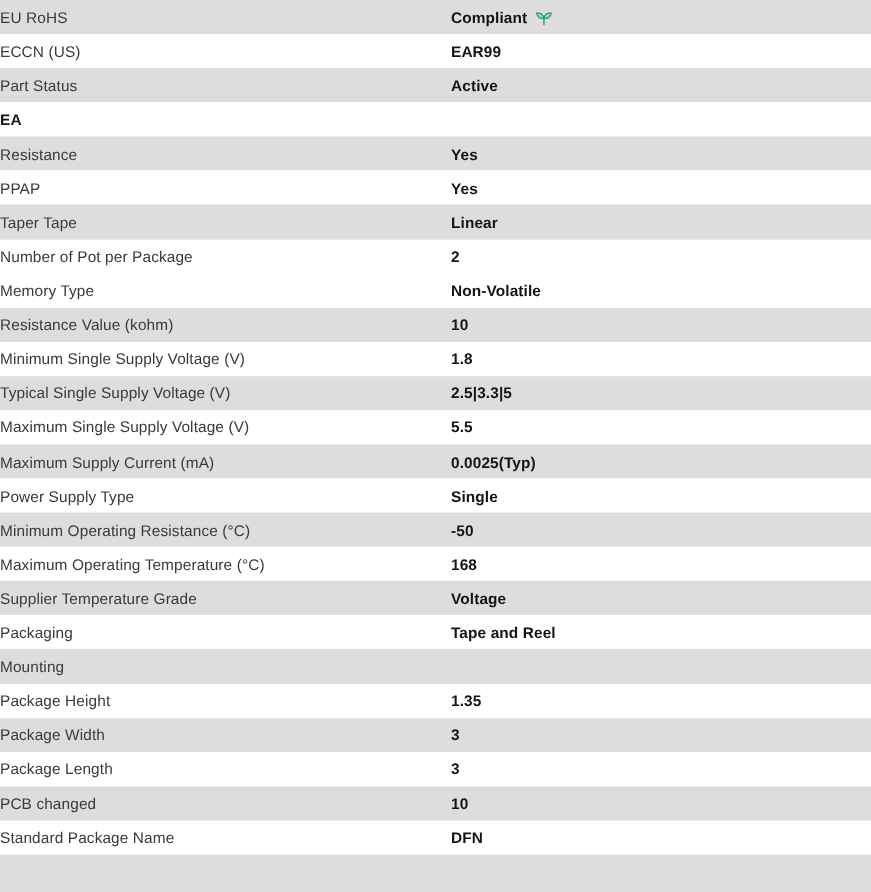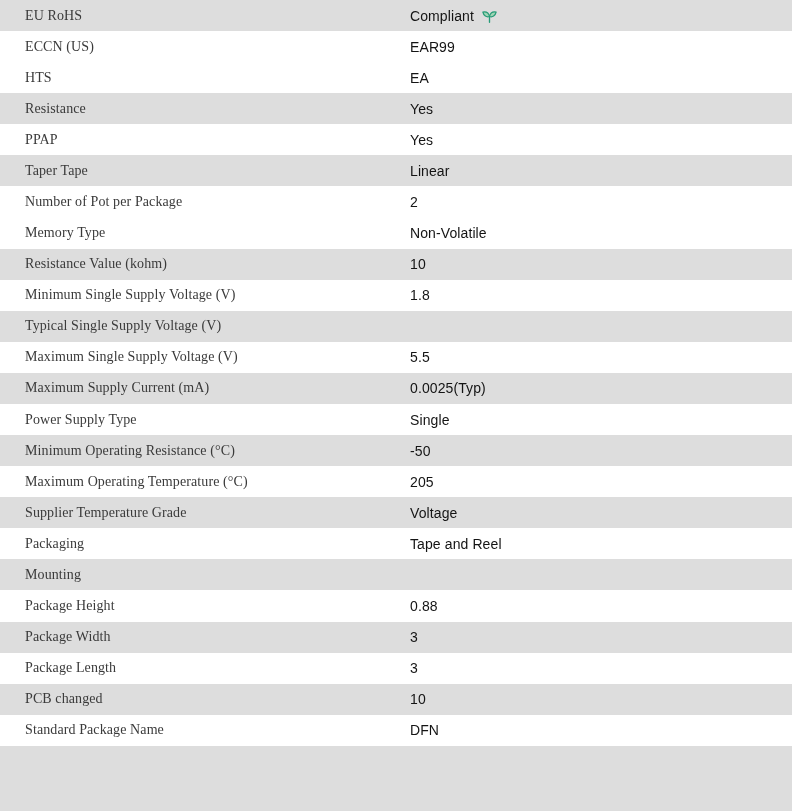--- a/index.html
+++ b/index.html
@@ -23,35 +23,33 @@
   }
   .spec-row{
     flex:0 0 31.08px;
     display:flex;
     align-items:center;
     background:var(--row-bg);
   }
   .spec-row.alt{background:var(--row-alt-bg);}
   .spec-label{
     width:410px;
-    padding-left:25px;
     font-size:14px;
     font-weight:400;
     color:var(--label-text);
     letter-spacing:0.1px;
     white-space:nowrap;
-    font-family:Liberation Serif, serif;
   }
   .spec-value{
     flex:1;
     display:flex;
     align-items:center;
     gap:7px;
     font-size:14px;
-    font-weight:400;
+    font-weight:700;
     color:var(--value-text);
     letter-spacing:0.1px;
     white-space:nowrap;
   }
   .leaf-icon{
     display:inline-flex;
     align-items:center;
     margin-top:2px;
   }
   .partial-next-row{
@@ -77,22 +75,28 @@
       </span>
     </div>
   </div>
     <div class="spec-row">
     <div class="spec-label">ECCN (US)</div>
     <div class="spec-value">
       <span>EAR99</span>
 
     </div>
   </div>
-    <div class="spec-row">
-    <div class="spec-label">HTS</div>
+    <div class="spec-row alt">
+    <div class="spec-label">Part Status</div>
+    <div class="spec-value">
+      <span>Active</span>
+
+    </div>
+  </div>
+    <div class="spec-row">
     <div class="spec-value">
       <span>EA</span>
 
     </div>
   </div>
     <div class="spec-row alt">
     <div class="spec-label">Resistance</div>
     <div class="spec-value">
       <span>Yes</span>
 
@@ -135,20 +139,24 @@
   </div>
     <div class="spec-row">
     <div class="spec-label">Minimum Single Supply Voltage (V)</div>
     <div class="spec-value">
       <span>1.8</span>
 
     </div>
   </div>
     <div class="spec-row alt">
     <div class="spec-label">Typical Single Supply Voltage (V)</div>
+    <div class="spec-value">
+      <span>2.5|3.3|5</span>
+
+    </div>
   </div>
     <div class="spec-row">
     <div class="spec-label">Maximum Single Supply Voltage (V)</div>
     <div class="spec-value">
       <span>5.5</span>
 
     </div>
   </div>
     <div class="spec-row alt">
     <div class="spec-label">Maximum Supply Current (mA)</div>
@@ -167,21 +175,21 @@
     <div class="spec-row alt">
     <div class="spec-label">Minimum Operating Resistance (°C)</div>
     <div class="spec-value">
       <span>-50</span>
 
     </div>
   </div>
     <div class="spec-row">
     <div class="spec-label">Maximum Operating Temperature (°C)</div>
     <div class="spec-value">
-      <span>205</span>
+      <span>168</span>
 
     </div>
   </div>
     <div class="spec-row alt">
     <div class="spec-label">Supplier Temperature Grade</div>
     <div class="spec-value">
       <span>Voltage</span>
 
     </div>
   </div>
@@ -191,21 +199,21 @@
       <span>Tape and Reel</span>
 
     </div>
   </div>
     <div class="spec-row alt">
     <div class="spec-label">Mounting</div>
   </div>
     <div class="spec-row">
     <div class="spec-label">Package Height</div>
     <div class="spec-value">
-      <span>0.88</span>
+      <span>1.35</span>
 
     </div>
   </div>
     <div class="spec-row alt">
     <div class="spec-label">Package Width</div>
     <div class="spec-value">
       <span>3</span>
 
     </div>
   </div>

